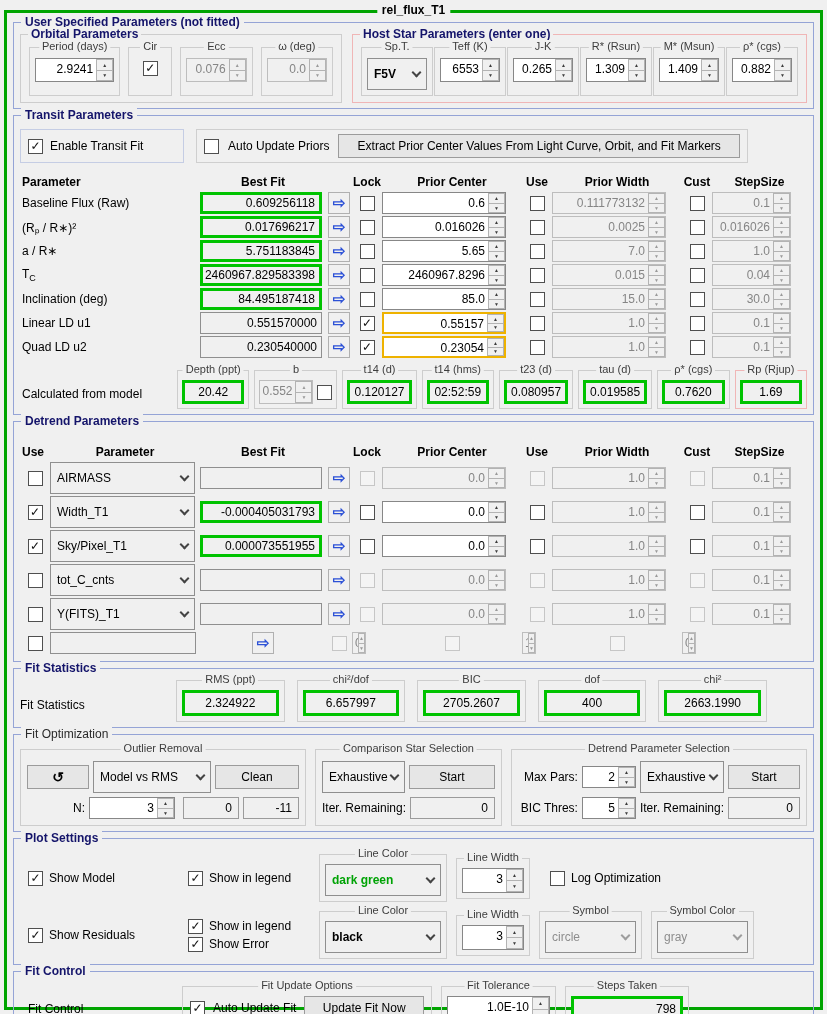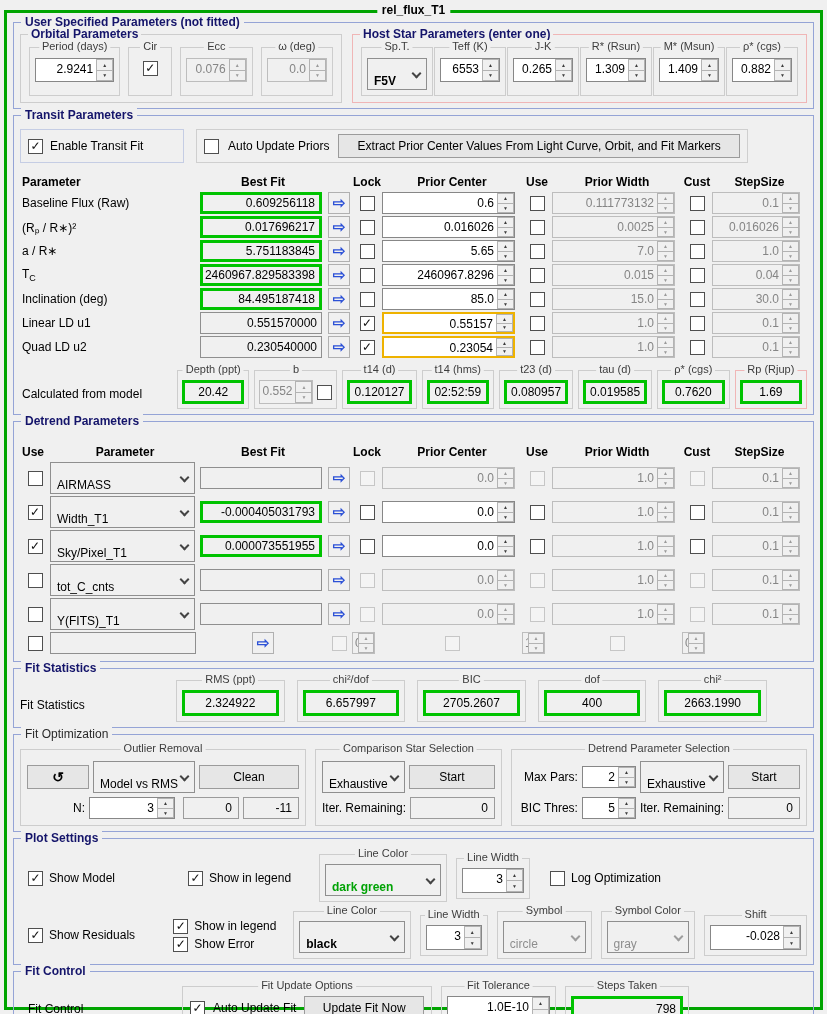--- a/index.html
+++ b/index.html
@@ -23,21 +23,21 @@
 .spin.dis .sv{color:#858585}
 .spin.dis .sa::before,.spin.dis .sa::after{color:#9a9a9a}
 .spin.yellow{border:2px solid #eeb200}
 .gbox{height:22px;border:3px solid #00c300;background:#f0f0f0;display:flex;align-items:center;justify-content:flex-end;padding:0 4px;overflow:hidden}
 .gbox.center{justify-content:center}
 .gbox.gray{border:1px solid #8f8f8f;background:#f0f0f0}
 .gbox span{white-space:nowrap}
 .cb{width:15px;height:15px;min-width:15px;background:#fff;border:1px solid #4f4f4f;display:inline-flex;align-items:center;justify-content:center}
 .cb.on::after{content:"✓";font-size:12px;line-height:1;margin-top:-1px;color:#111}
 .cb.dis{border-color:#c6c6c6;background:#f4f4f4}
-.drop{display:flex;align-items:flex-start;height:24px;background:#f0f0f0;border:1px solid #8f8f8f;padding:15px 6px}
+.drop{display:flex;align-items:center;height:24px;background:#f0f0f0;border:1px solid #8f8f8f;padding:15px 6px}
 .dv{flex:1;white-space:nowrap;overflow:hidden}
 .chev{width:7px;height:7px;min-width:7px;border-right:2px solid #444;border-bottom:2px solid #444;transform:rotate(45deg);margin-top:-4px}
 .drop.dis .dv{color:#8d8d8d}
 .drop.dis .chev{border-color:#9d9d9d}
 .abtn{width:22px;height:22px;padding:0;background:#f0f0f0;border:1px solid #b0b0b0;display:flex;align-items:center;justify-content:center}
 .aicon{color:#2b50d6;font-size:15px;font-weight:bold;line-height:1;margin-top:-2px}
 .btn{height:24px;background:#e6e6e6;border:1px solid #9b9b9b;font-family:"Liberation Sans",sans-serif;font-size:12px;padding:0 10px;white-space:nowrap}
 .lbl{white-space:nowrap}
 
 .urow{display:flex;gap:10px}
@@ -52,21 +52,21 @@
 
 .topline{display:flex;margin-top:2px}
 .panel{border:1px solid #c5cde4;display:flex;align-items:center;padding:4px 7px;gap:7px}
 .panel.enable{width:164px}
 .panel.auto{margin-left:12px;width:552px;gap:9px;border-color:#cfcfcf}
 .extract{flex:1;overflow:hidden}
 .tgrid{display:grid;grid-template-columns:180px 126px 26px 30px 140px 30px 130px 30px 95px;align-items:center}
 .dgrid{display:grid;grid-template-columns:30px 150px 126px 26px 30px 140px 30px 130px 30px 95px;align-items:center}
 .tgrid .cb,.dgrid .cb,.tgrid .abtn,.dgrid .abtn{justify-self:center}
 .tgrid .gbox,.dgrid .gbox{margin-right:4px}
-.tgrid .spin,.dgrid .spin{margin-right:7px}
+.tgrid .spin,.dgrid .spin{margin-right:16px}
 .dgrid .drop{margin-right:5px;height:25px}
 .trow{margin:2px 0}
 .thead{margin-top:12px;margin-bottom:3px}
 .h{font-weight:bold;text-align:center;white-space:nowrap}
 .h.left{text-align:left;padding-left:2px}
 .pname{padding-left:2px;white-space:nowrap}
 sub{font-size:9px}
 .calcrow{display:flex;align-items:flex-end;margin-top:12px}
 .cl{width:152px;padding-bottom:8px}
 .cg{flex:1;margin-left:5px;padding:9px 4px 4px}
@@ -678,21 +678,21 @@
     <span class="sect normal">Fit Optimization</span>
     <div class="forow">
       <div class="grp og w292">
         <span class="gt">Outlier Removal</span>
         <div class="r1">
           <button class="btn undo"><span>↺</span></button>
           <div class="drop f1">
               <span class="dv">Model vs RMS</span>
               <span class="chev"></span>
             </div>
-          <button class="btn" style="width:100px">Clean</button>
+          <button class="btn" style="width:84px">Clean</button>
         </div>
         <div class="r2">
           <span class="rl" style="width:58px">N:</span>
           <div class="spin" style="width:86px">
               <span class="sv">3</span>
               <span class="sa"></span>
             </div>
           <span style="flex:1"></span>
           <div class="obox" style="width:56px">
               <span>0</span>
@@ -811,27 +811,20 @@
         <div class="drop dis">
             <span class="dv">circle</span>
             <span class="chev"></span>
           </div>
       </div>
       <div class="grp pg pgs">
         <span class="gt">Symbol Color</span>
         <div class="drop dis">
             <span class="dv">gray</span>
             <span class="chev"></span>
-          </div>
-      </div>
-      <div class="grp pg pgsh">
-        <span class="gt">Shift</span>
-        <div class="spin">
-            <span class="sv">-0.028</span>
-            <span class="sa"></span>
           </div>
       </div>
     </div>
   </div>
 
   <div class="sec">
     <span class="sect">Fit Control</span>
     <div class="fcrow">
       <span class="fclabel">Fit Control</span>
       <div class="grp fug">

